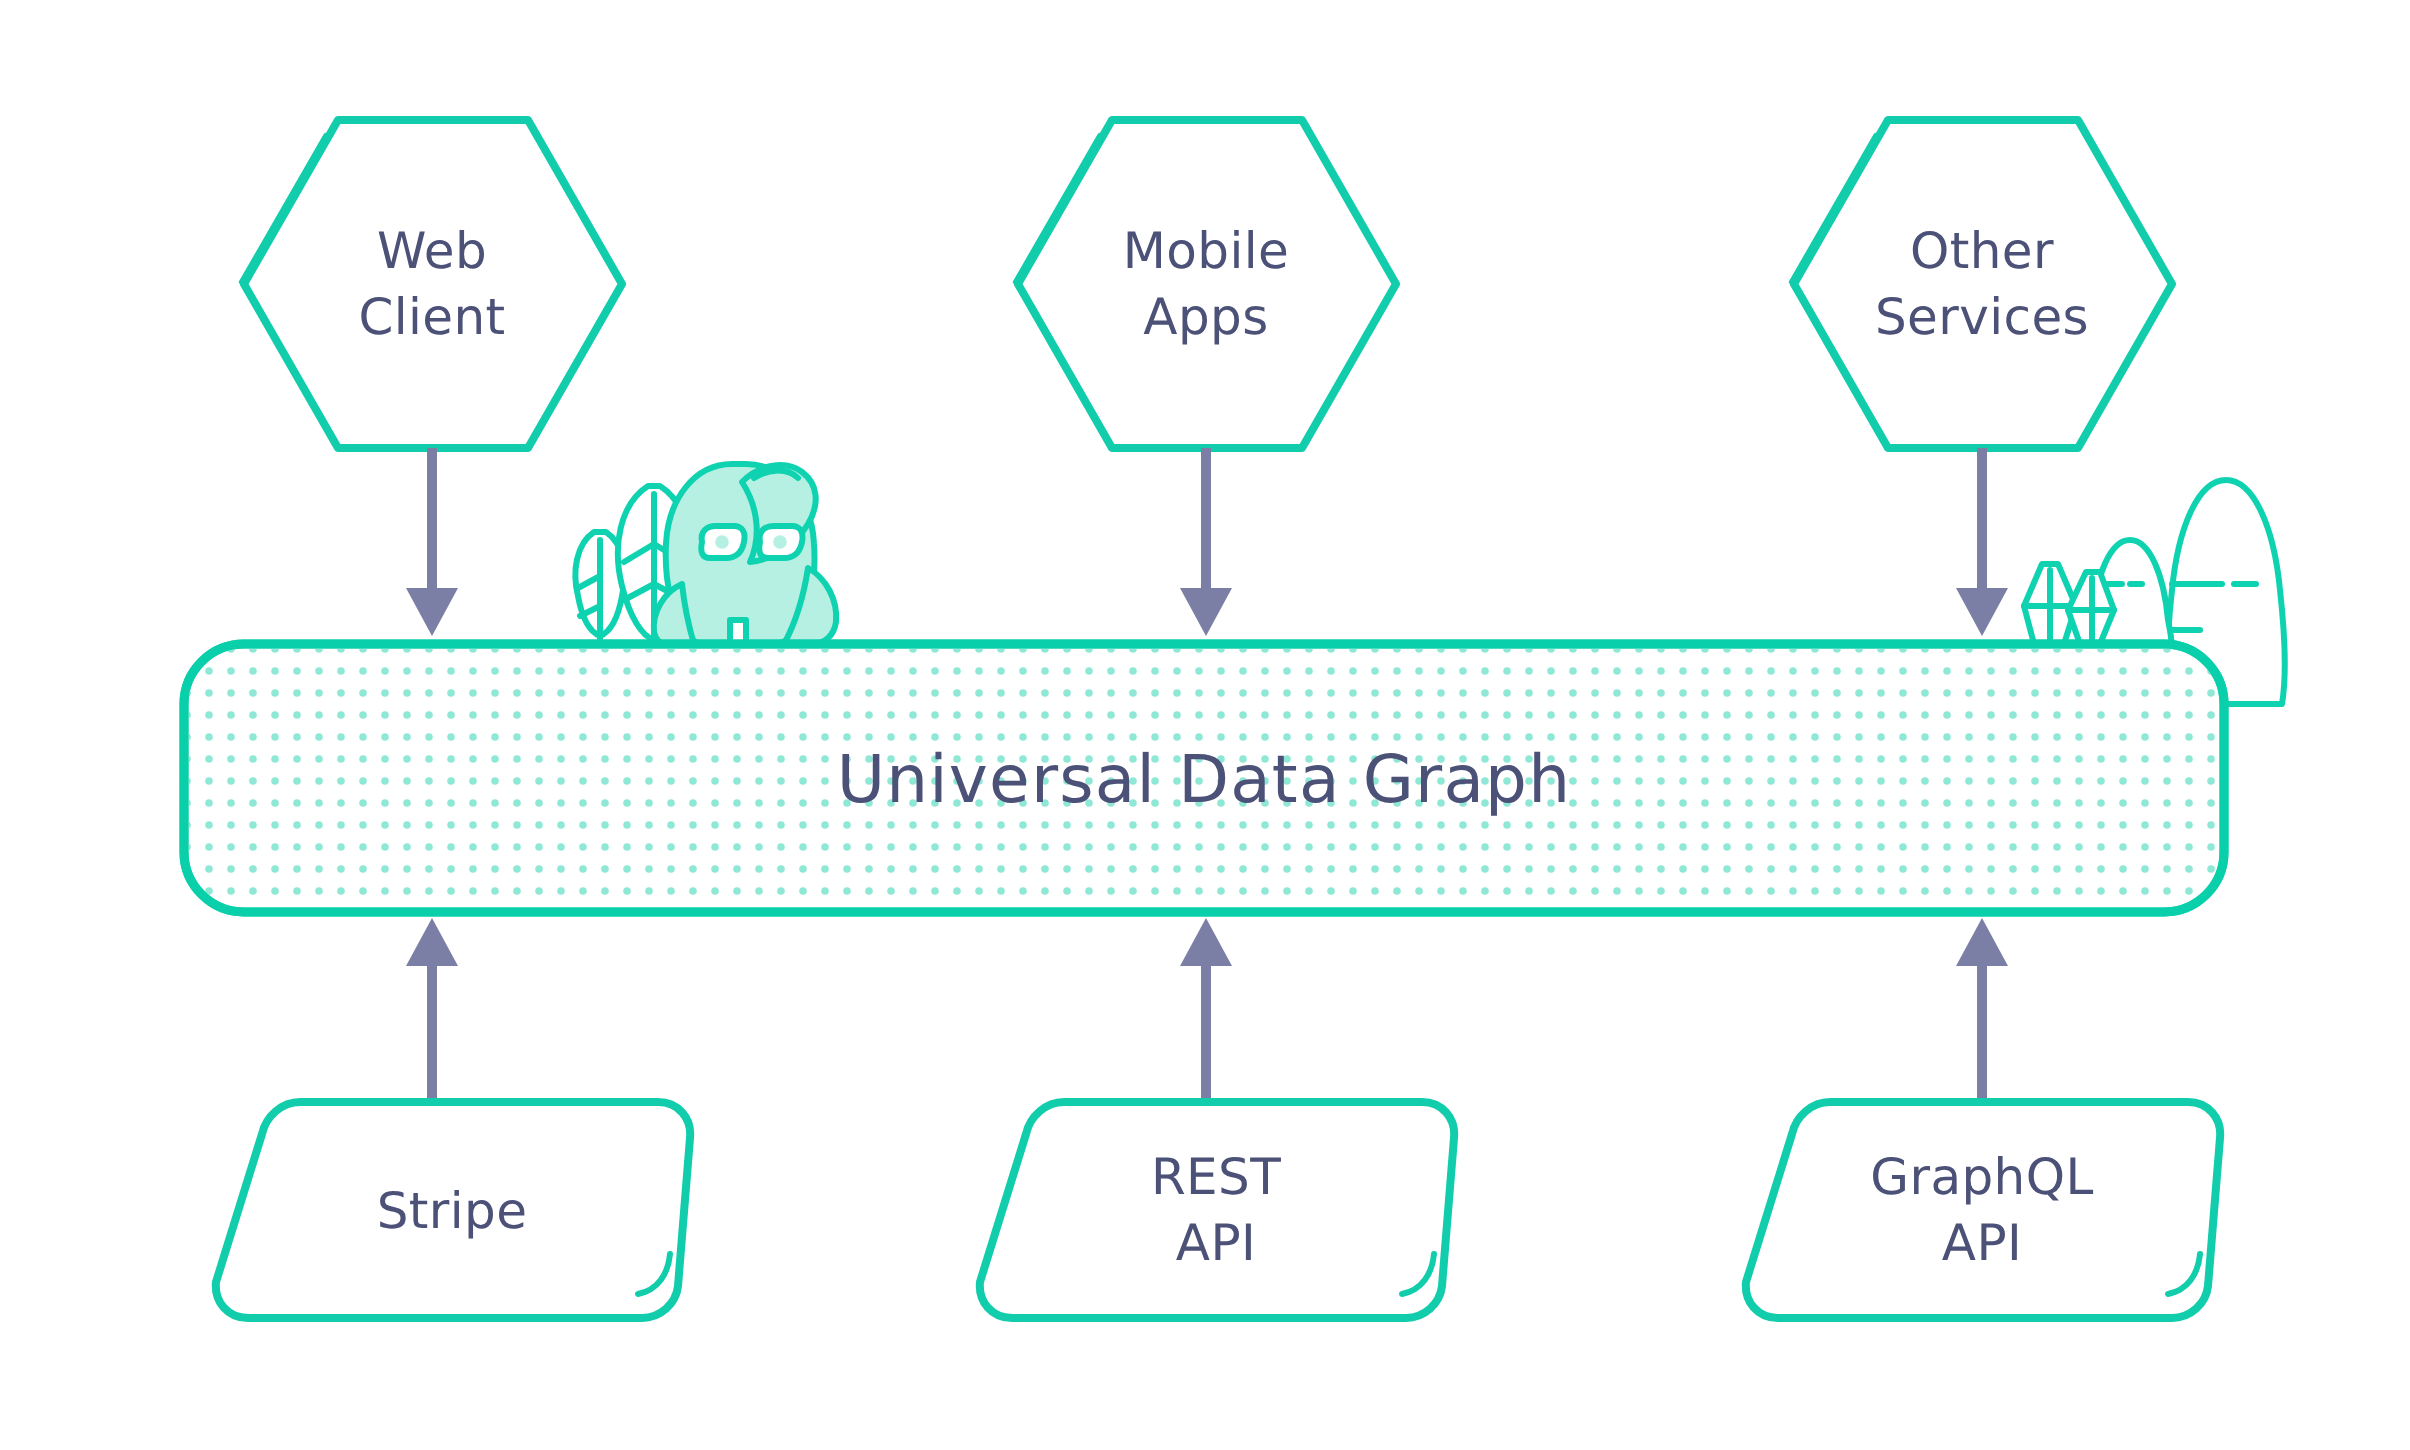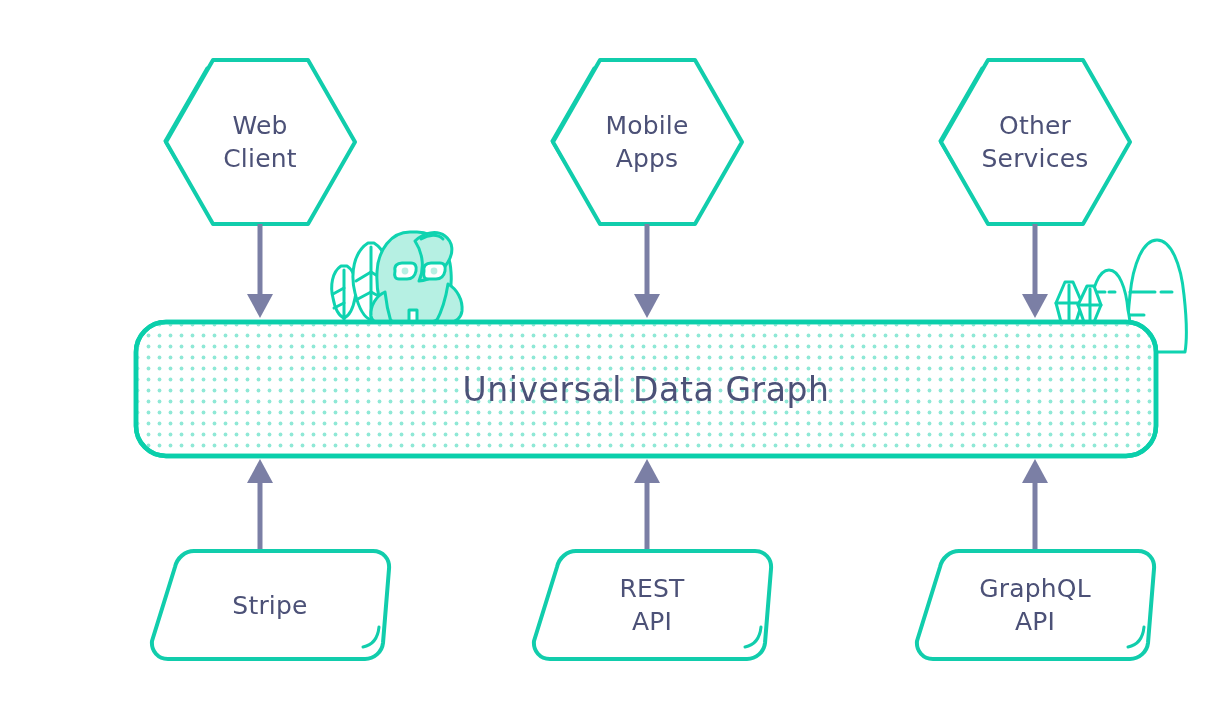--- a/index.html
+++ b/index.html
@@ -11,21 +11,20 @@
     width: 1205px;
     height: 725px;
     font-family: "DejaVu Sans", "Liberation Sans", sans-serif;
     overflow: hidden;
   }
   #diagram-root {
     position: relative;
     width: 977px;
     height: 725px;
     background: #ffffff;
-    margin-left: 44px;
   }
   #diagram-svg {
     position: absolute;
     top: 0;
     left: 0;
     width: 1205px;
     height: 725px;
     display: block;
   }
   .node-label {

